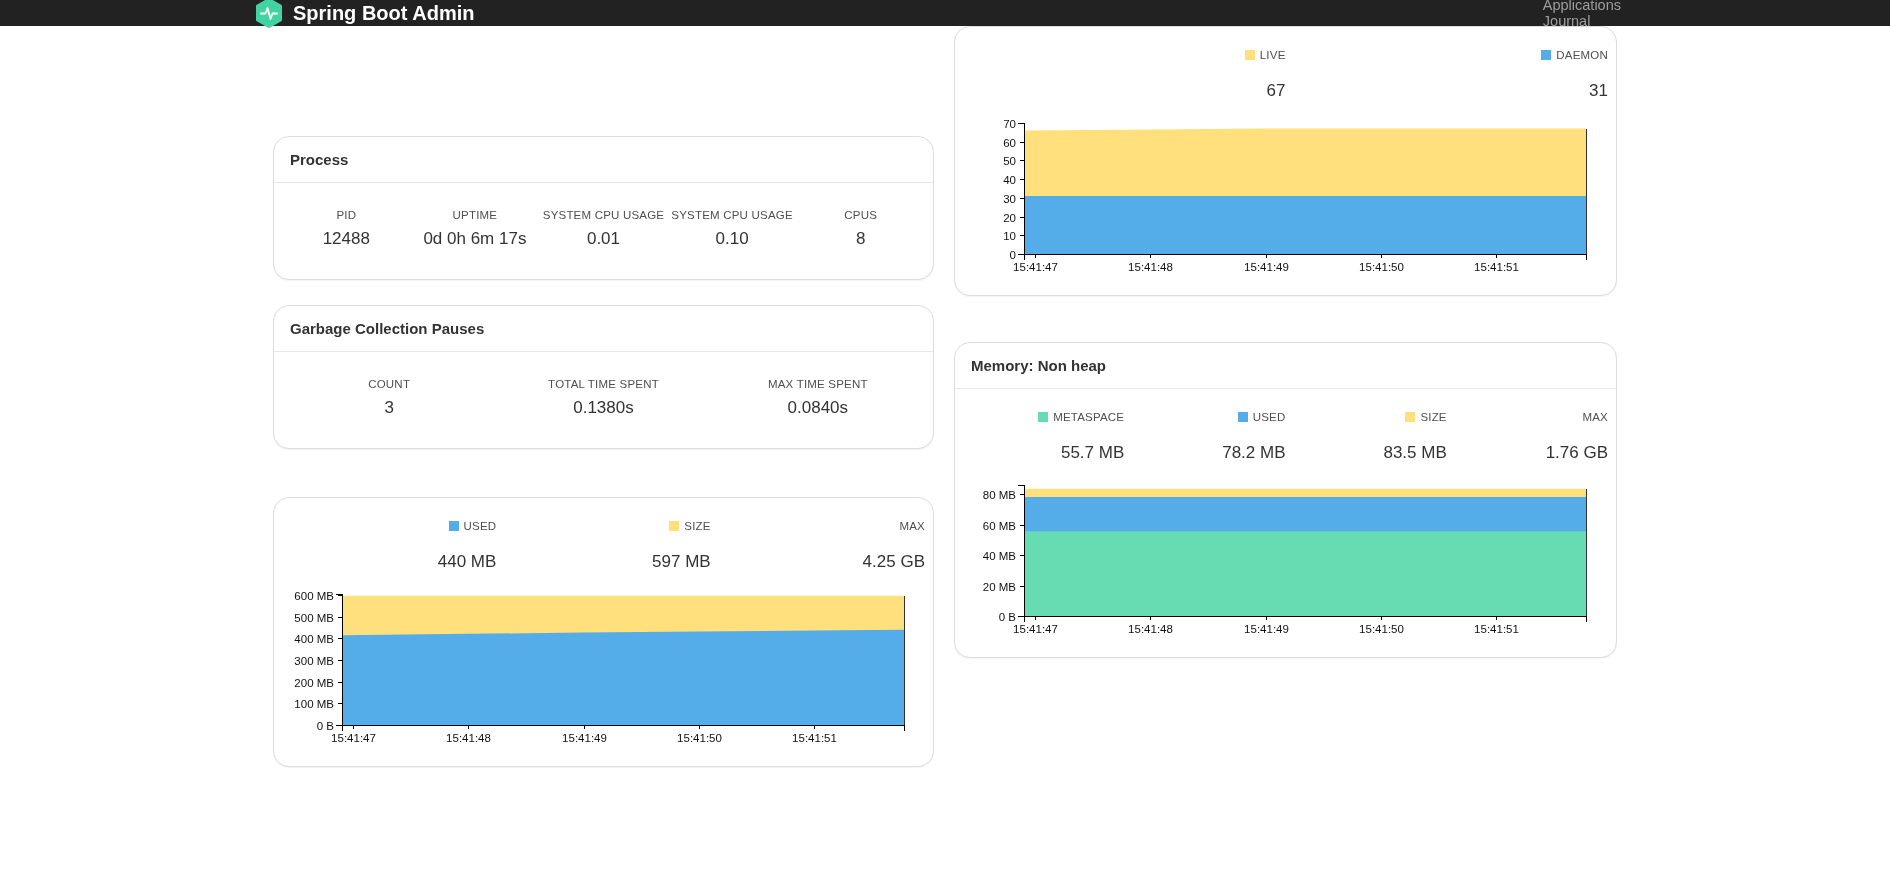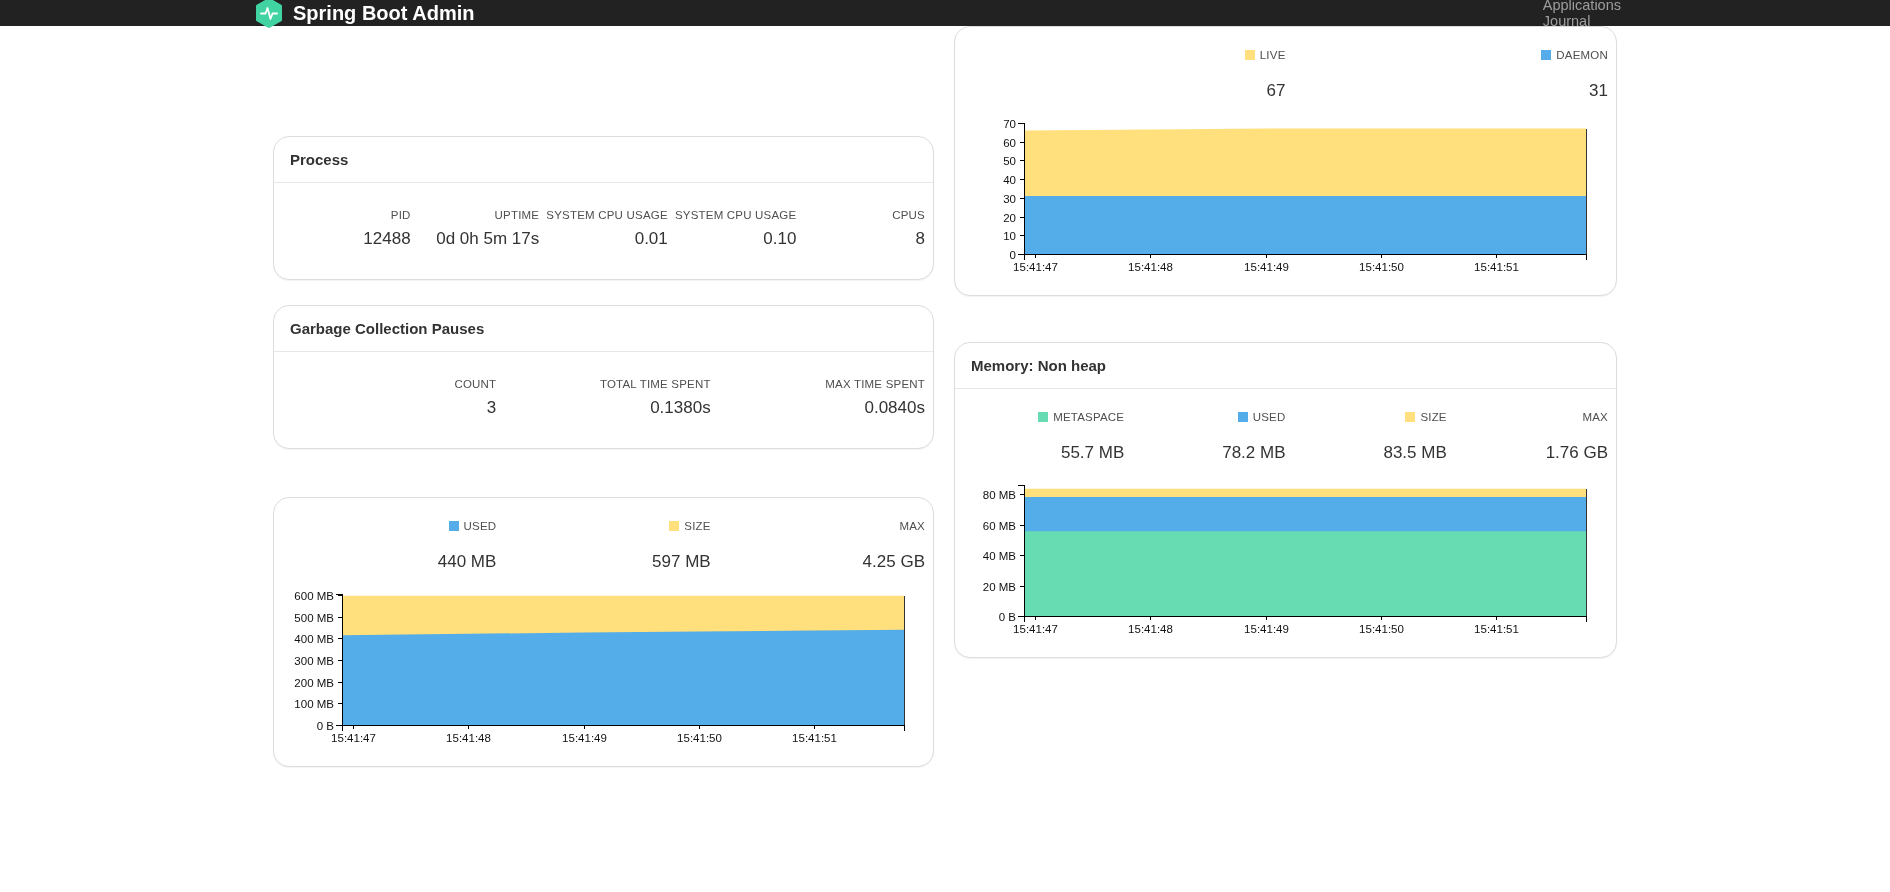--- a/index.html
+++ b/index.html
@@ -24,21 +24,21 @@
   .container { width:1344px; margin:0 auto; display:flex; gap:20px; align-items:flex-start; }
   .col { display:flex; flex-direction:column; }
   .col-left { width:661px; padding-top:110px; }
   .col-right { width:663px; }
 
   
   .card { background:#fff; border:1px solid #ddd; border-radius:16px; box-shadow:0 1px 1px rgba(0,0,0,.05); }
   .card-header { padding:14px 16px; border-bottom:1px solid #e7e7e7; font-size:15px; font-weight:700; color:#333; }
 
   .stats { display:flex; padding:26px 8px 30px; }
-  .stat { flex:1; text-align:right; }
+  .stat { flex:1; text-align:center; }
   .stat-label { font-size:11.5px; color:#4f4f4f; letter-spacing:.2px; }
   .stat-value { font-size:17px; color:#333; margin-top:8px; }
 
   
   .app-card { border-top:none; border-top-left-radius:0; border-top-right-radius:0; padding:0 37px 36px; margin-bottom:45px; }
   .app-row { display:flex; justify-content:space-between; align-items:center; padding:7px 4px 10px; border-bottom:1px solid #ddd; cursor:pointer; }
   .app-name { font-size:14.5px; font-weight:700; color:#333; }
   .app-status { font-size:13.5px; font-weight:700; color:#43C330; letter-spacing:.3px; }
 
   .process-card { margin-bottom:25px; }
@@ -88,21 +88,21 @@
 
     <section class="card process-card">
       <div class="card-header">Process</div>
       <div class="stats">
         <div class="stat">
           <div class="stat-label">PID</div>
           <div class="stat-value">12488</div>
         </div>
         <div class="stat">
           <div class="stat-label">UPTIME</div>
-          <div class="stat-value">0d 0h 5m 17s</div>
+          <div class="stat-value">0d 0h 6m 17s</div>
         </div>
         <div class="stat">
           <div class="stat-label">SYSTEM CPU USAGE</div>
           <div class="stat-value">0.01</div>
         </div>
         <div class="stat">
           <div class="stat-label">SYSTEM CPU USAGE</div>
           <div class="stat-value">0.10</div>
         </div>
         <div class="stat">

